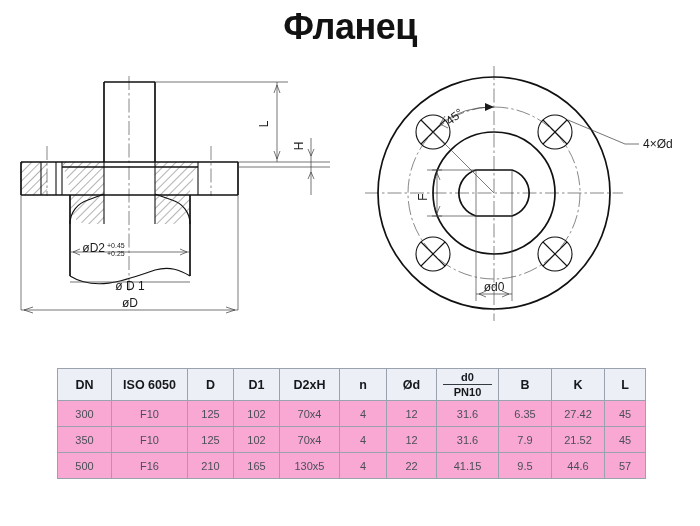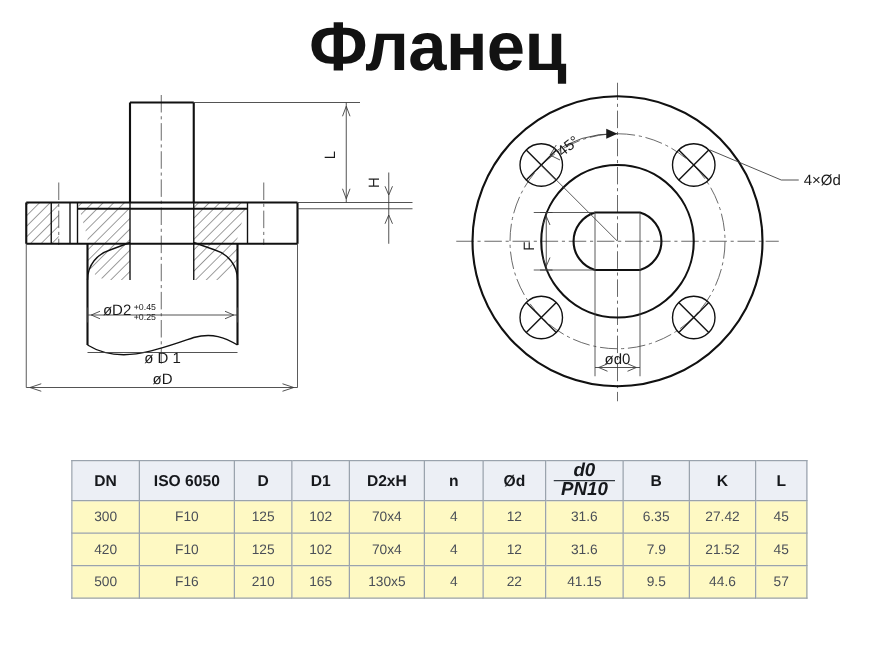--- a/index.html
+++ b/index.html
@@ -16,21 +16,21 @@
     color: #1a1a1a;
   }
 
   
   #page-title {
     position: absolute;
     left: 0;
     top: 6px;
     width: 700px;
     text-align: center;
-    font-size: 55px;
+    font-size: 36px;
     font-weight: bold;
     letter-spacing: -0.5px;
     color: #121212;
     line-height: 1.15;
   }
 
   
   #drawing-area {
     position: absolute;
     left: 0;
@@ -67,34 +67,33 @@
     font-size: 11px;
   }
   table.spec-table thead th {
     background: #eceff5;
     font-weight: bold;
     font-size: 12.5px;
     color: #16181c;
     height: 30px;
   }
   table.spec-table tbody td {
-    background: #fef9c3;
+    background: #f9a8d4;
     color: #4a4f57;
     font-size: 11px;
   }
   
   th.split-header {
     padding: 0 !important;
   }
   th.split-header .top,
   th.split-header .bot {
     display: block;
     line-height: 14px;
-    font-size: 15px;
-    font-style: italic;
+    font-size: 11px;
   }
   th.split-header .top {
     border-bottom: 1px solid #333a42;
     margin: 1px 6px 0 6px;
   }
   th.split-header .bot {
     margin: 0 6px 1px 6px;
   }
 
   
@@ -340,21 +339,21 @@
         <td>102</td>
         <td>70x4</td>
         <td>4</td>
         <td>12</td>
         <td>31.6</td>
         <td>6.35</td>
         <td>27.42</td>
         <td>45</td>
       </tr>
       <tr>
-        <td>420</td>
+        <td>350</td>
         <td>F10</td>
         <td>125</td>
         <td>102</td>
         <td>70x4</td>
         <td>4</td>
         <td>12</td>
         <td>31.6</td>
         <td>7.9</td>
         <td>21.52</td>
         <td>45</td>

